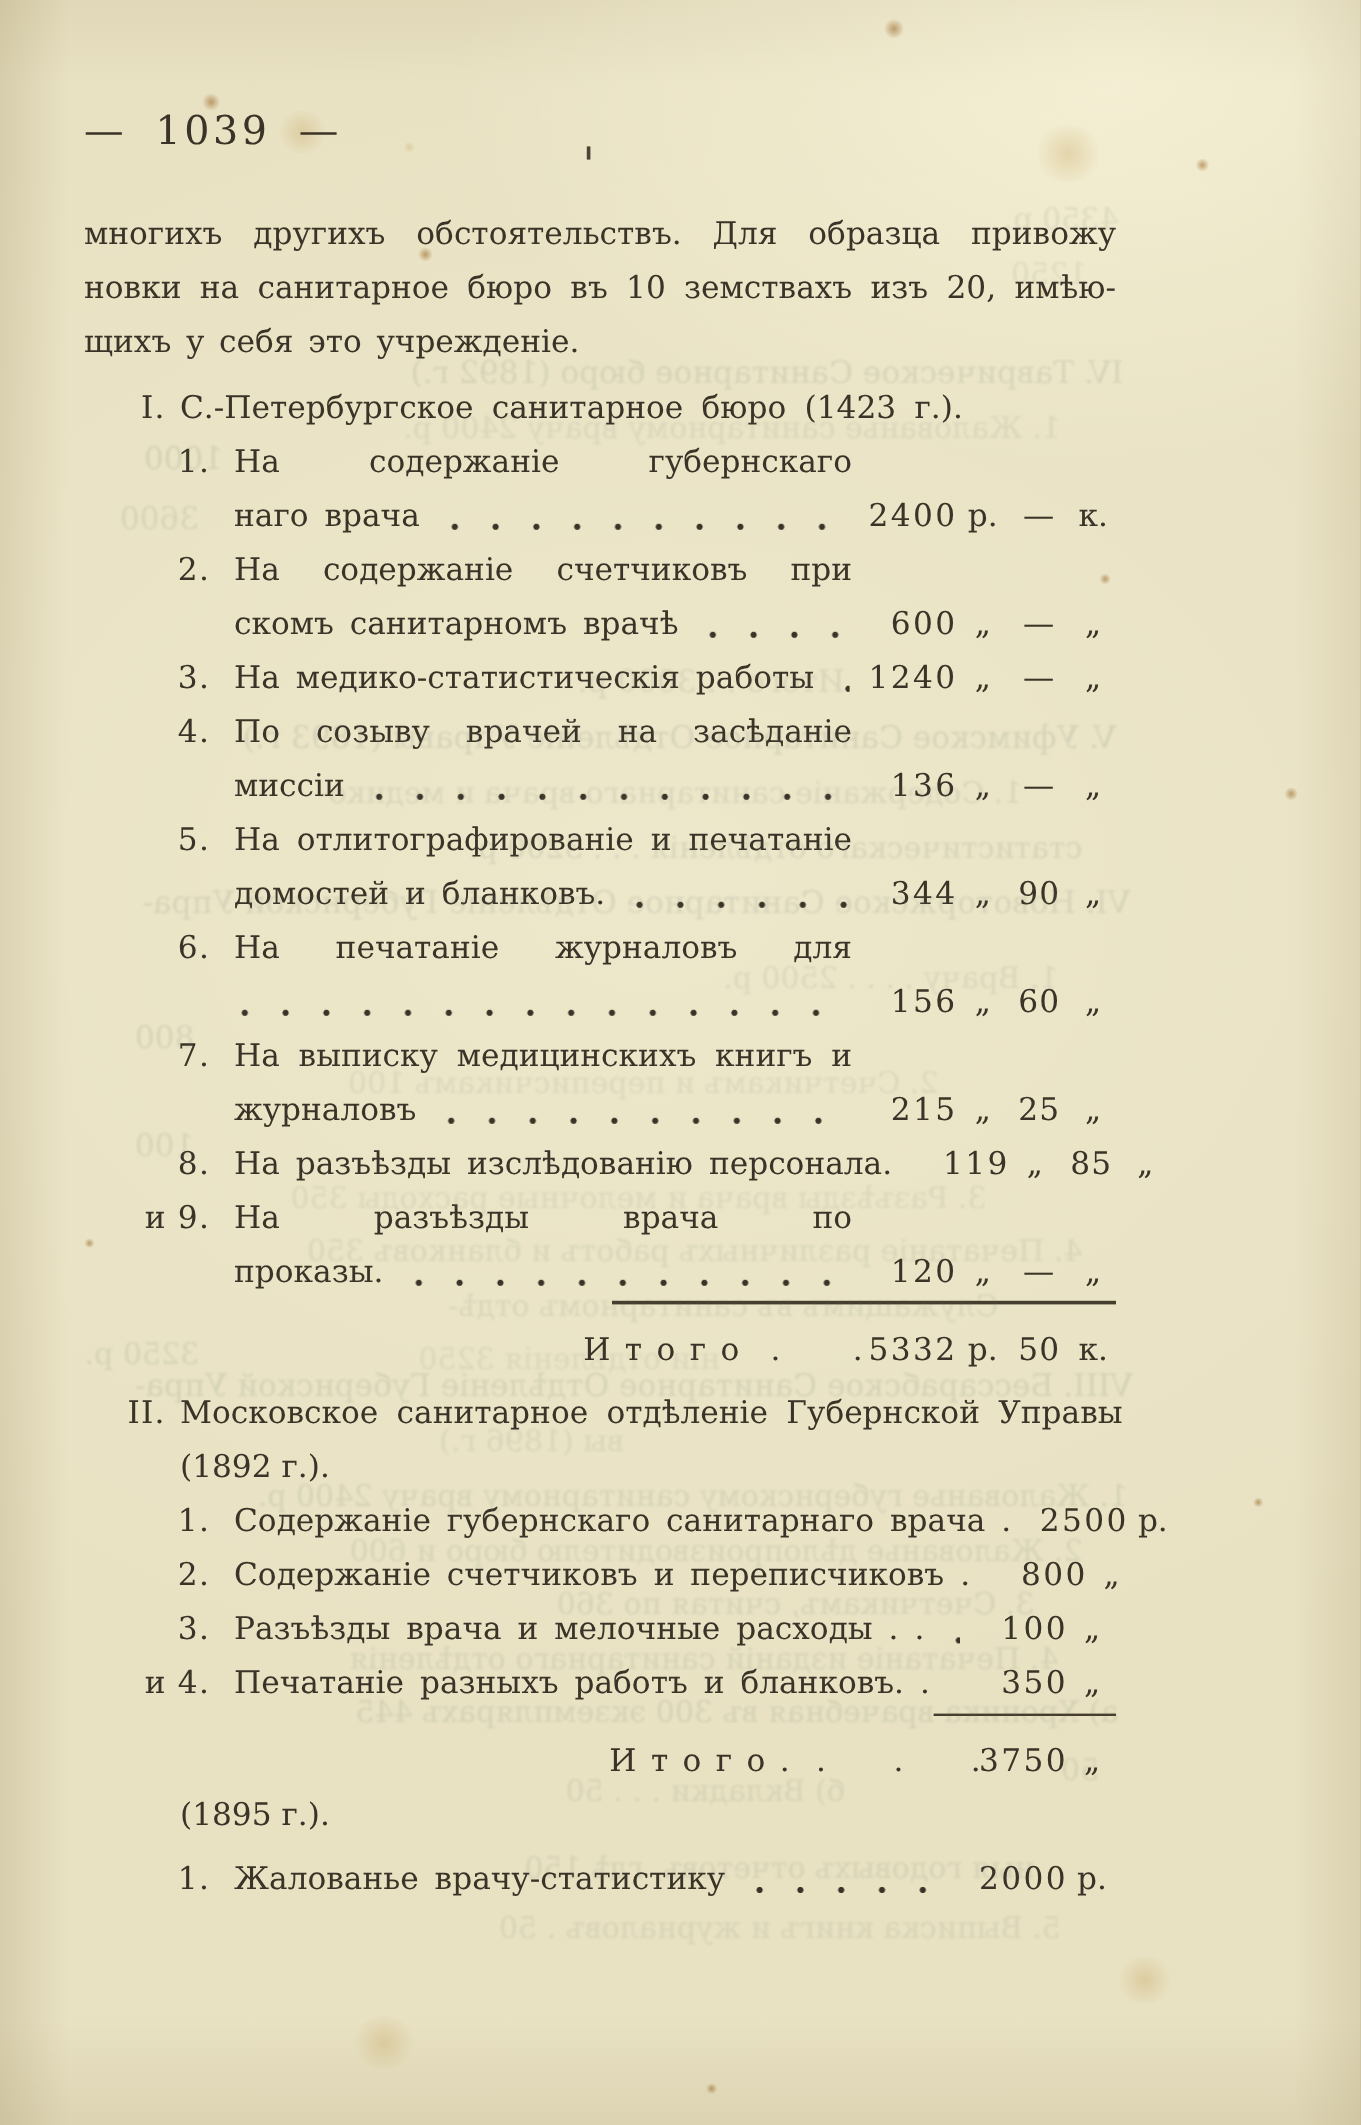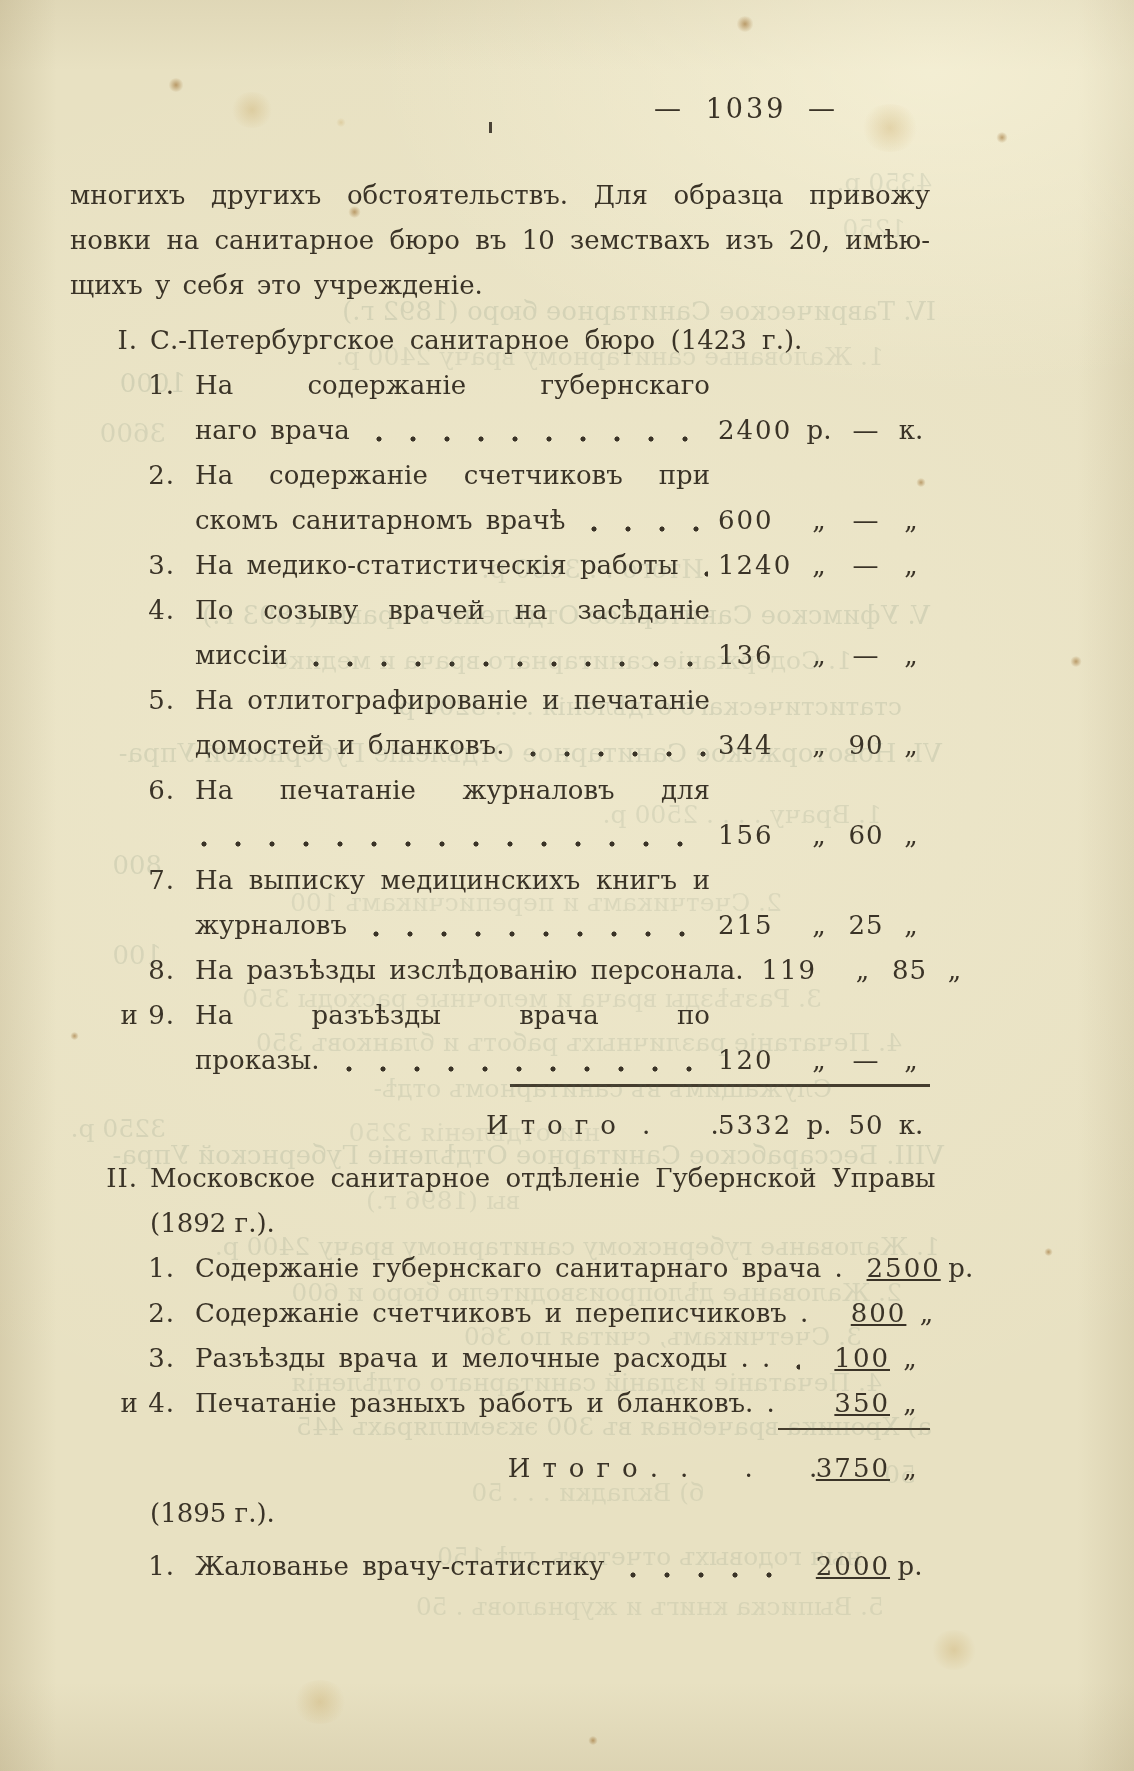--- a/index.html
+++ b/index.html
@@ -9,41 +9,41 @@
     background-color:#e8e1c2;
     background-image:
       radial-gradient(ellipse 900px 520px at 82% 4%, rgba(255,251,228,0.50), rgba(255,251,228,0) 62%),
       radial-gradient(ellipse 1300px 1000px at 48% 42%, rgba(250,246,224,0.30), rgba(250,246,224,0) 75%),
       linear-gradient(90deg, rgba(148,128,84,0.20), rgba(148,128,84,0) 5%, rgba(148,128,84,0) 95%, rgba(148,128,84,0.16)),
       linear-gradient(0deg, rgba(148,128,84,0.14), rgba(148,128,84,0) 5%, rgba(148,128,84,0) 96%, rgba(148,128,84,0.10));
   }
   .content{position:absolute; left:70px; top:86px; width:860px; font-size:26px; line-height:45px;}
   .content *{box-sizing:border-box;}
   .r,.hr,.tot,.rulr{display:flex; height:45px; align-items:baseline;}
-  .pn{height:45px; text-align:right; padding-right:92px; letter-spacing:3px; word-spacing:10px; font-size:27px;}
+  .pn{height:45px; text-align:left; padding-right:92px; letter-spacing:3px; word-spacing:10px; font-size:33px;}
   .p{height:45px; text-align:justify; word-spacing:4px; overflow:hidden; white-space:nowrap;}
   .p.full{text-align-last:justify; white-space:normal;}
   .intro1{margin-top:42px;}
   .h1{margin-top:10px;}
   .h2{margin-top:8px;}
   .h3{margin-top:10px;}
   .hn{width:68px; text-align:right; letter-spacing:1px; flex:none;}
   .ht{padding-left:12px; word-spacing:7px; white-space:nowrap;}
   .hsub{height:45px; padding-left:80px;}
   .num{width:105px; text-align:right; letter-spacing:1px; flex:none; white-space:pre;}
   .t{padding-left:20px; word-spacing:5px; white-space:nowrap;}
   .t.j{width:535px; text-align:justify; text-align-last:justify; white-space:normal; overflow:hidden; height:45px;}
   .lead{flex:1 1 auto; align-self:stretch; margin:0 10px 0 8px;
     background-image:radial-gradient(circle, #3a3327 2.2px, rgba(58,51,39,0) 2.9px);
     background-size:34px 10px; background-repeat:repeat-x; background-position:left 4px bottom 9px;}
-  .rub{width:80px; text-align:left; letter-spacing:2px; flex:none;}
+  .rub{width:80px; text-align:right; letter-spacing:2px; flex:none;}
   .ru{width:42px; text-align:center; flex:none;}
   .kop{width:52px; text-align:center; letter-spacing:1px; flex:none;}
   .ku{width:38px; text-align:center; flex:none;}
-  .rub2{width:80px; text-align:right; letter-spacing:2px; flex:none;text-decoration:underline;}
+  .rub2{width:80px; text-align:right; letter-spacing:2px; flex:none;}
   .ru2{width:40px; text-align:center; flex:none;}
   .sp{flex:1 1 auto;}
   .tlabel{letter-spacing:12px; flex:none;}
   .tdots{width:90px; letter-spacing:26px; white-space:pre; flex:none; padding-left:14px;}
   .tdots2{width:140px; letter-spacing:24px; white-space:pre; flex:none; padding-left:10px;}
   .rulr{height:20px; align-items:flex-start;}
   .rl{margin-left:auto; width:420px; height:4px; border-bottom:3px solid #453d2e; flex:none;}
   .rl2{margin-left:auto; width:152px; height:4px; border-bottom:2px solid #453d2e; flex:none;}
   .itm3{margin-top:8px;}
   .ghost{position:absolute; transform:scaleX(-1); transform-origin:left top; white-space:nowrap;

